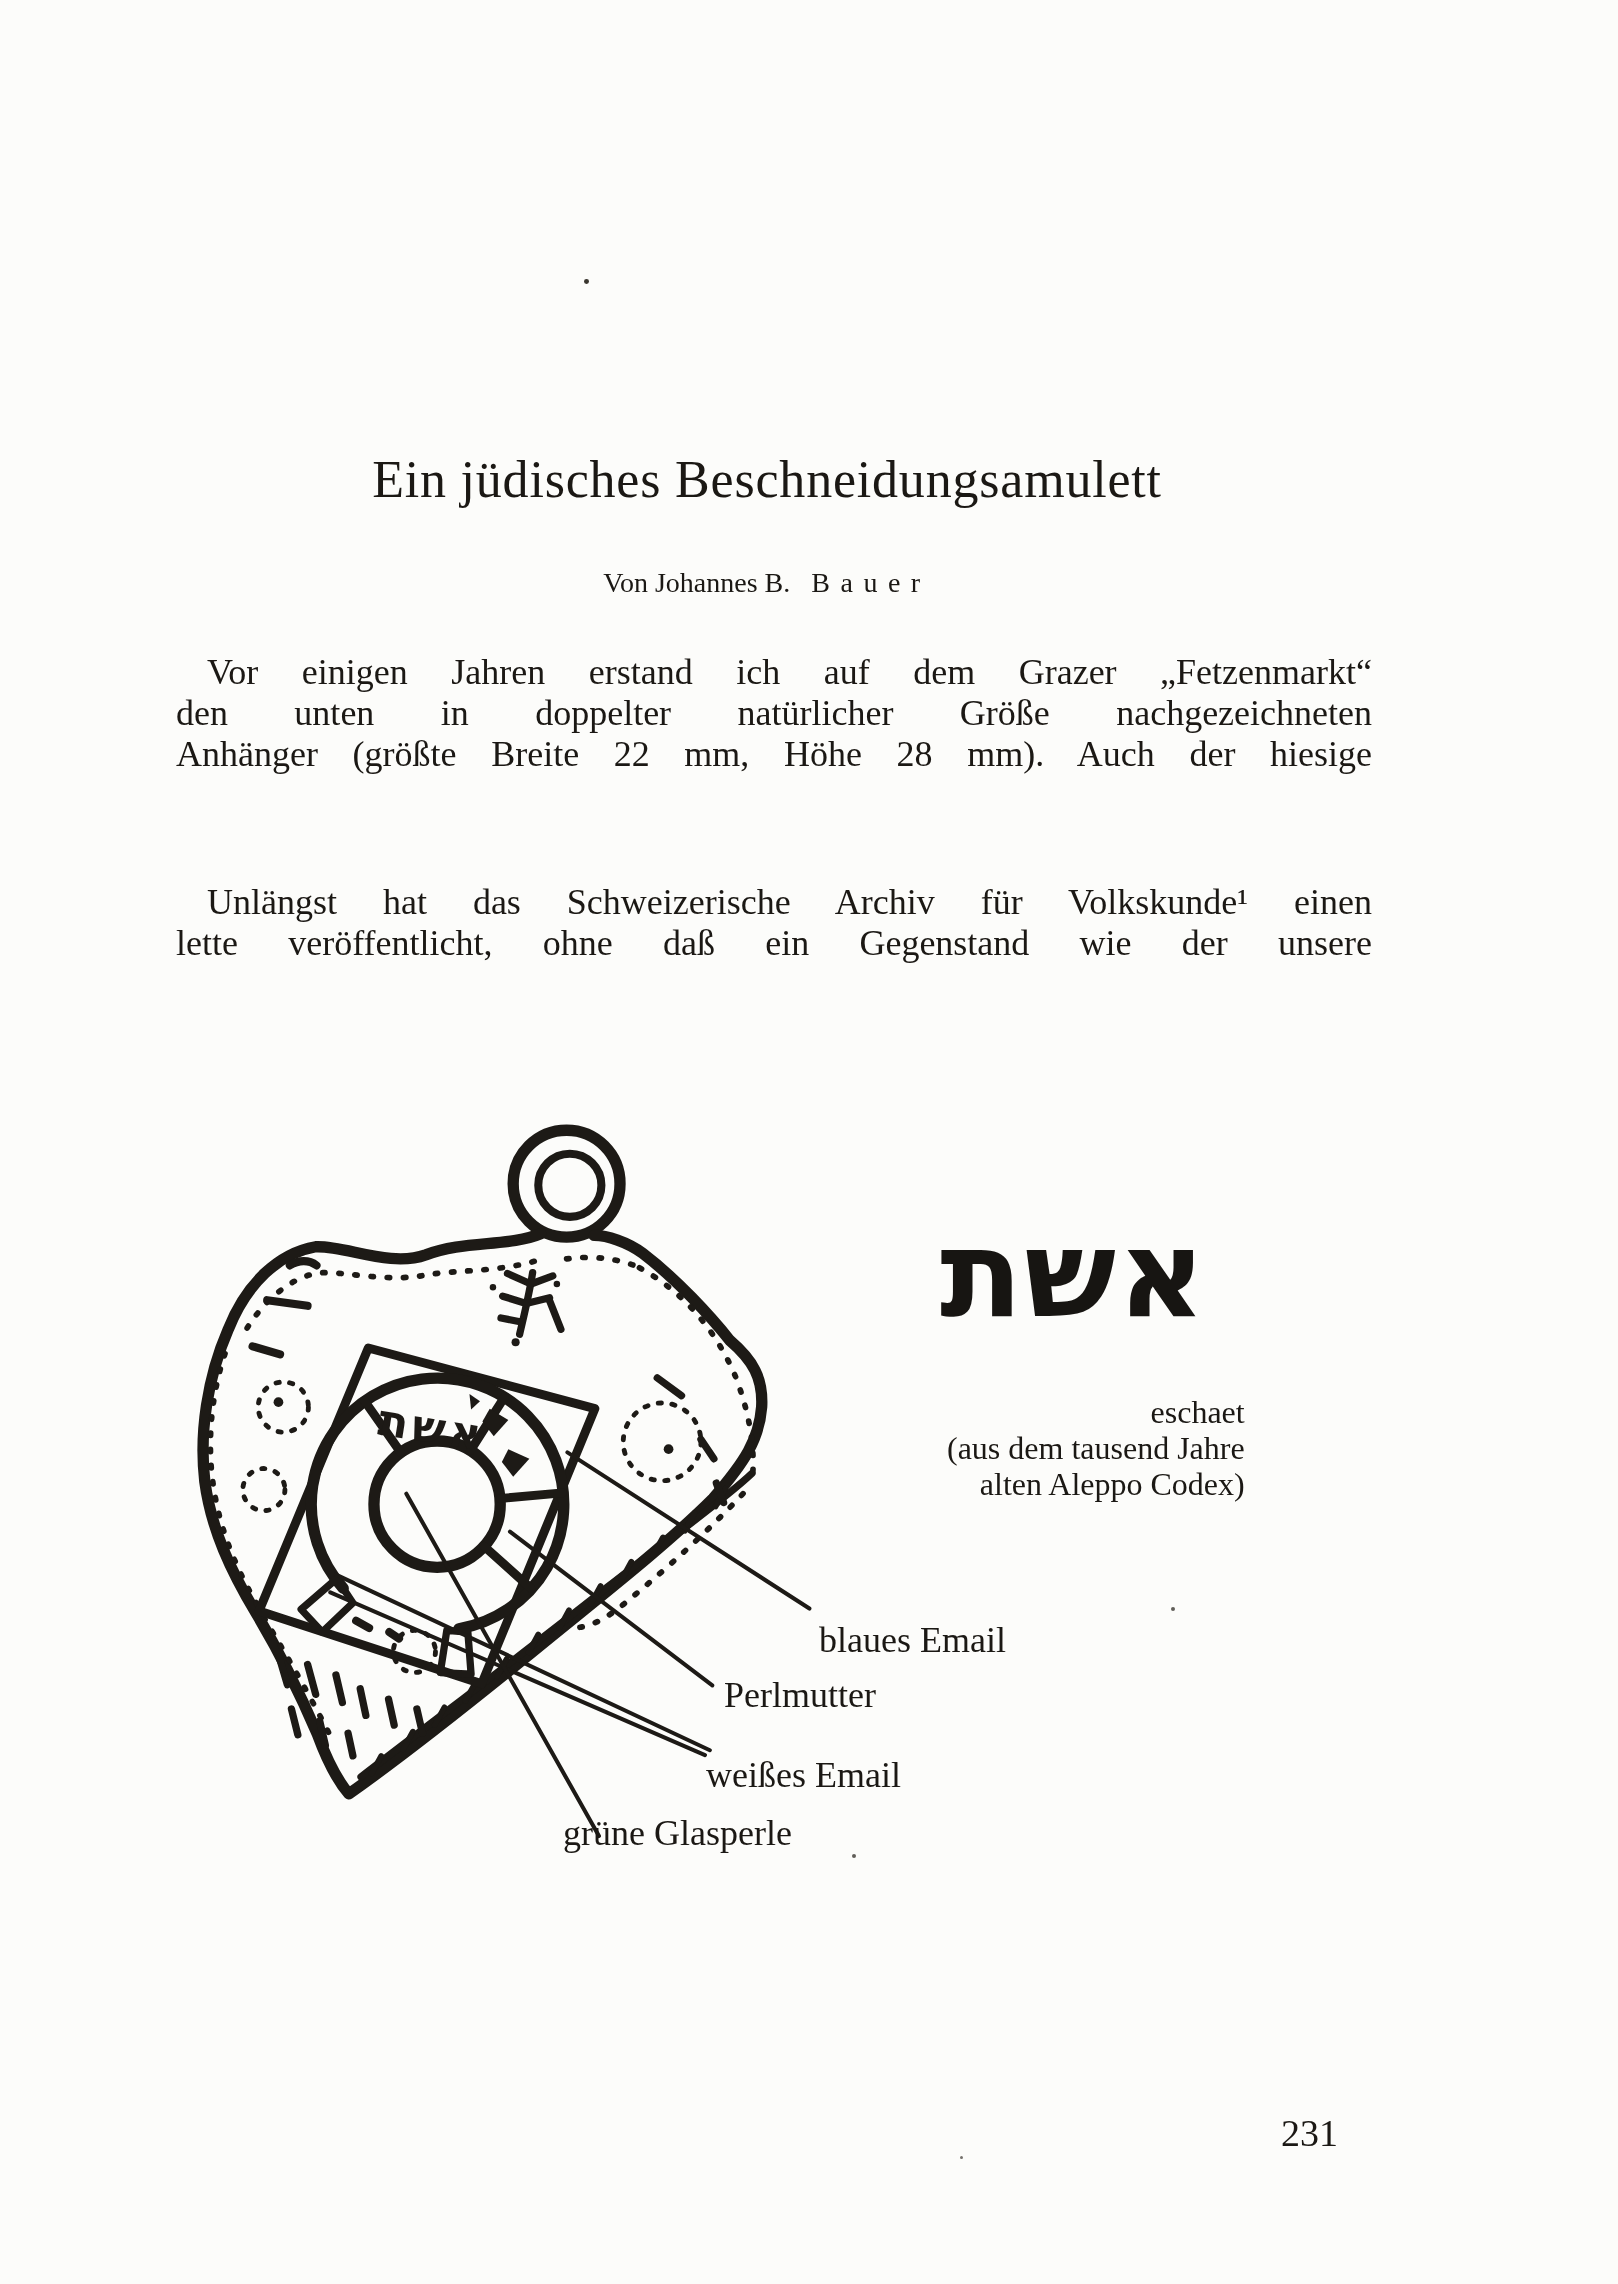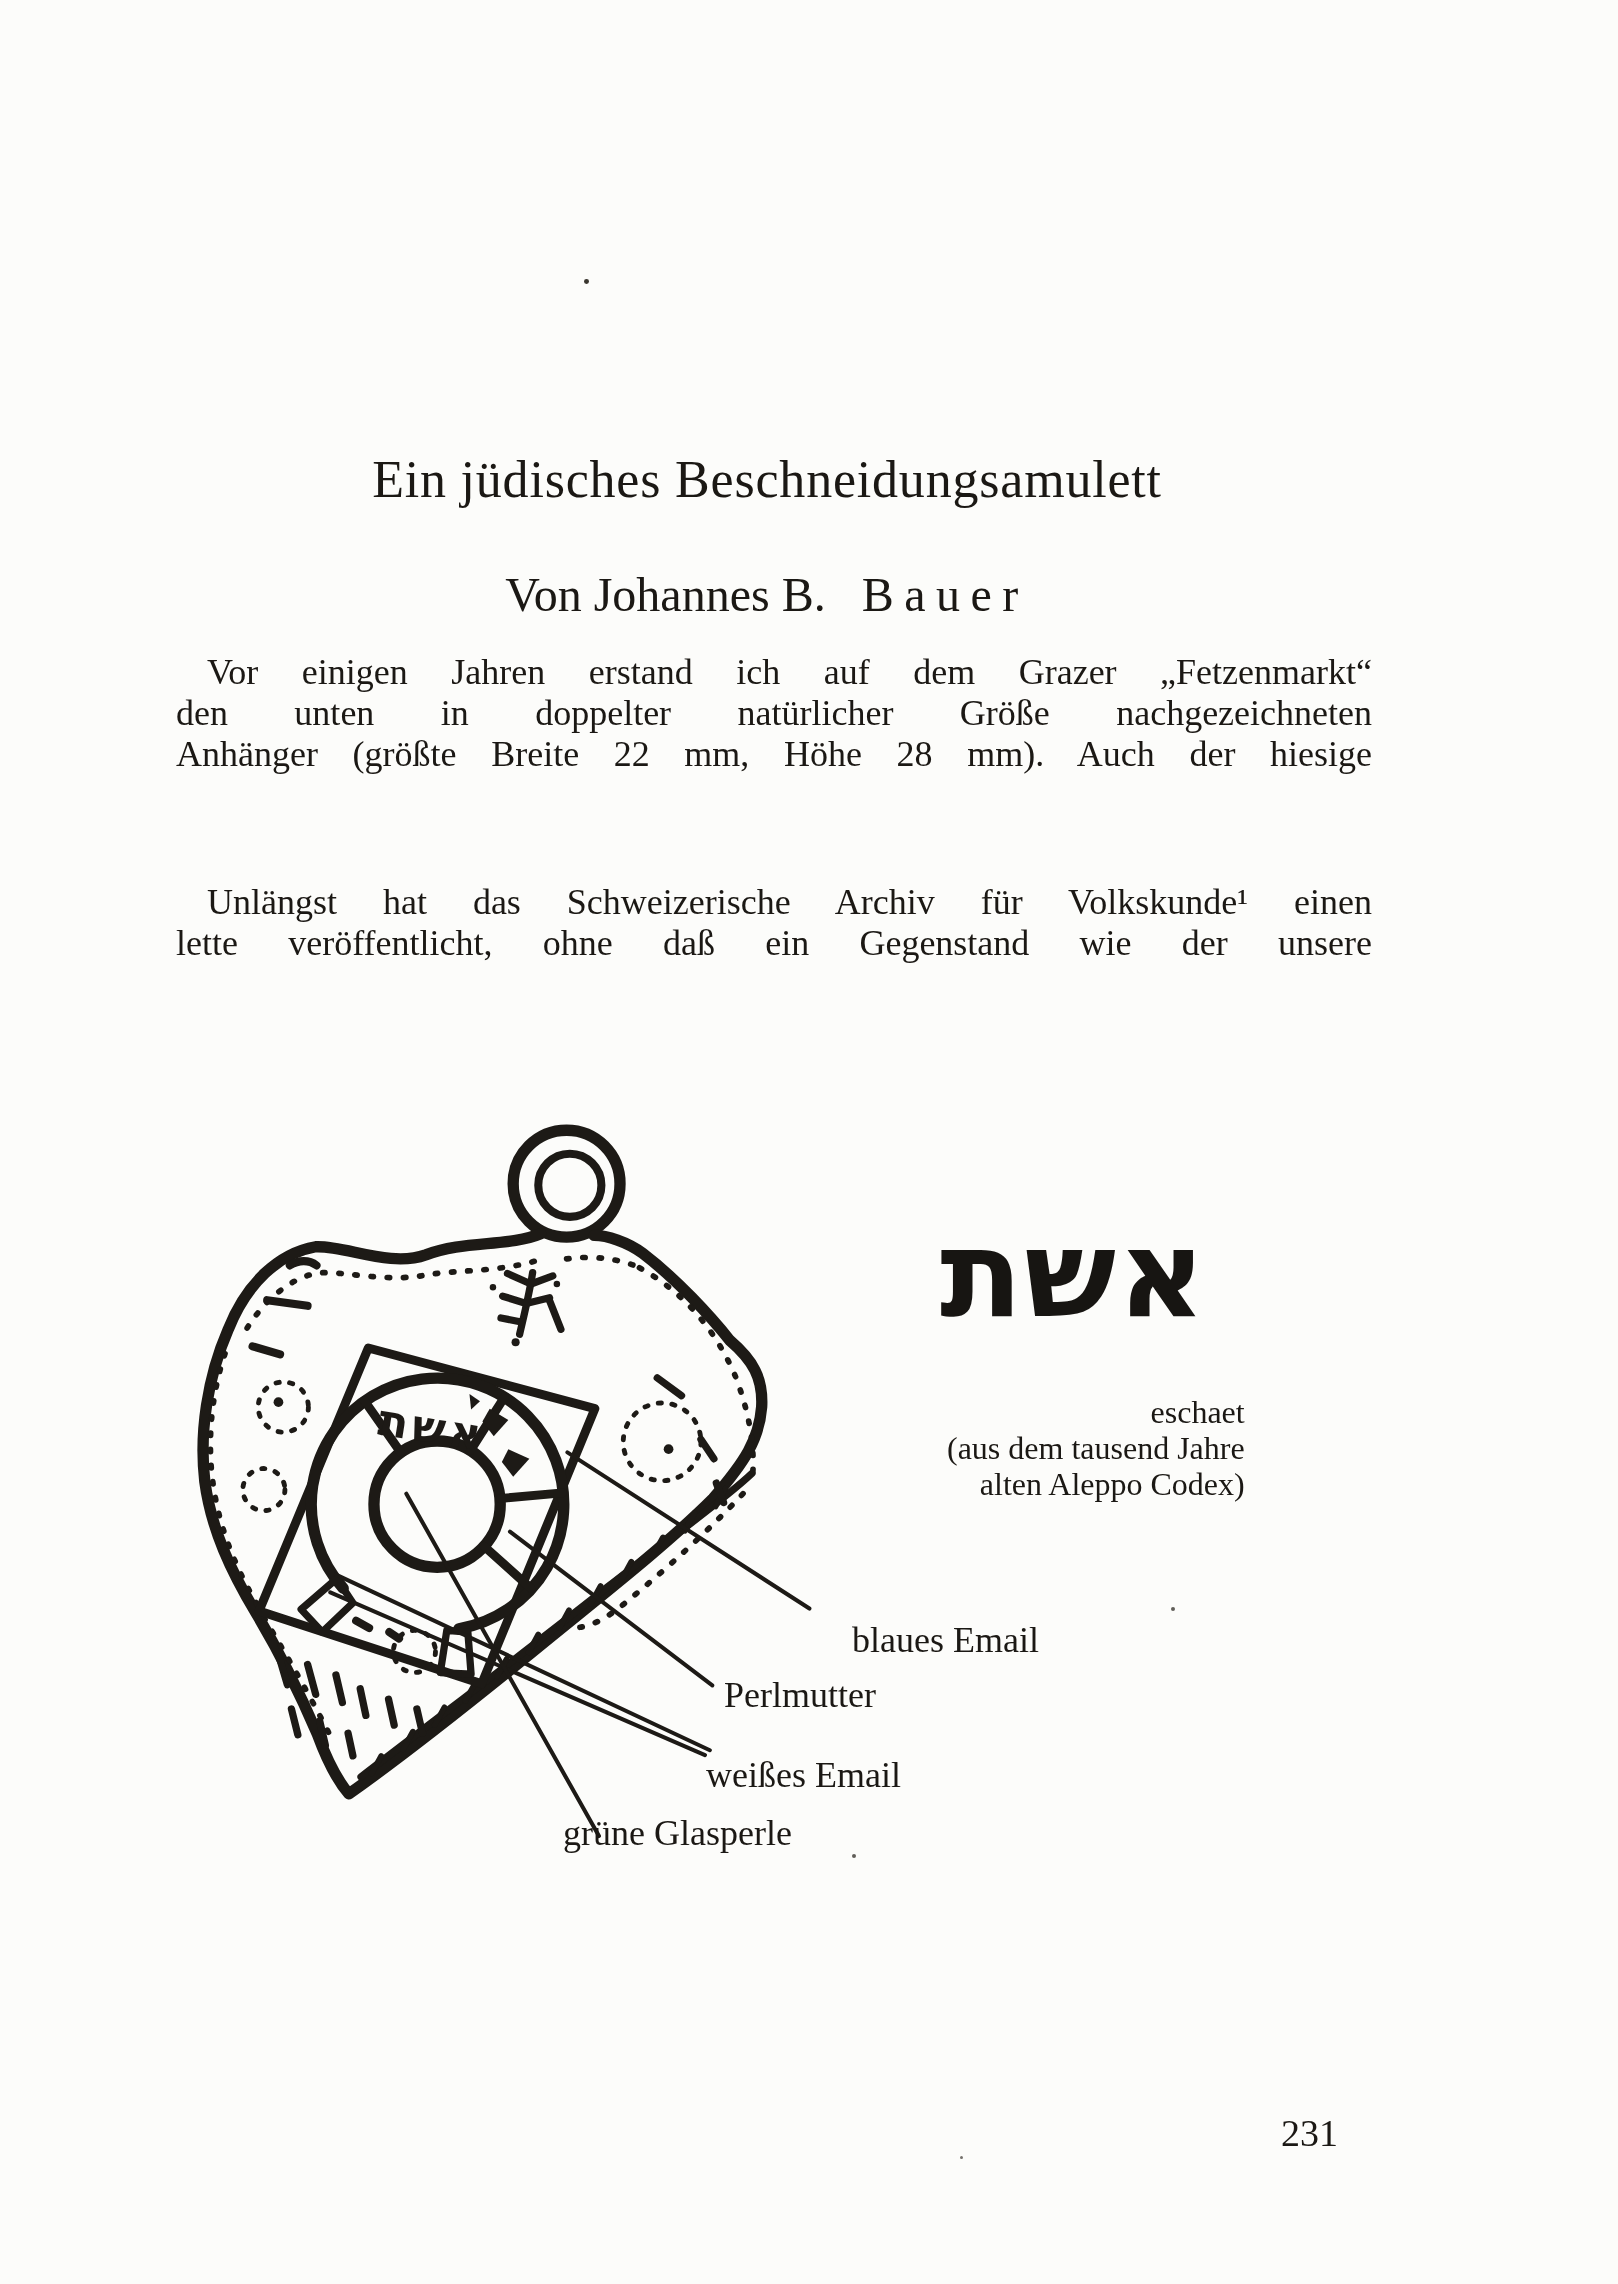--- a/index.html
+++ b/index.html
@@ -12,39 +12,39 @@
     overflow:hidden;
   }
   .abs { position:absolute; }
   #doc-title {
     left:170px; top:450px; width:1194px;
     font-size:52px; line-height:1.15; text-align:center;
     letter-spacing:0.8px; white-space:nowrap;
   }
   #byline {
     left:170px; top:567px; width:1194px;
-    font-size:48px; text-align:center; white-space:nowrap;
+    font-size:28px; text-align:center; white-space:nowrap;
   }
   #byline .surname { letter-spacing:10.5px; }
   .para { left:170px; width:1196px; font-size:36px; }
   #para1 { top:652px; }
   #para2 { top:882px; }
   .bodyline { width:100%; height:41px; line-height:41px; white-space:nowrap; }
   .jline { text-align:justify; text-align-last:justify; white-space:normal;margin-left:6px; }
   .indent { padding-left:31px; width:calc(100% - 31px); }
   #amulet-figure { left:186px; top:1093px; width:745px; height:777px; }
   #hebrew-word {
     left:940px; top:1214px;
     font-family:"DejaVu Sans", sans-serif; font-weight:bold;
     font-size:121px; line-height:1; letter-spacing:1.6px;
     color:#171512;
   }
   #hebrew-caption { left:947px; top:1394px; font-size:32px; line-height:36px;text-align:right; }
   .fig-label { font-size:36px; line-height:37px; white-space:nowrap; }
-  #label-blue   { left:819px; top:1622px;margin-left:33px; }
+  #label-blue   { left:819px; top:1622px; }
   #label-pearl  { left:724px;  top:1677px; }
   #label-white  { left:706px;  top:1757px; }
   #label-green  { left:563px;  top:1815px; }
   #fig-caption {
     left:170px; top:2006px; width:1194px;
     font-size:34px; text-align:center;
   }
   #page-number { left:1281px; top:2111px; font-size:38px; }
   .speck { background:#3a362f; border-radius:50%; }
 </style>

